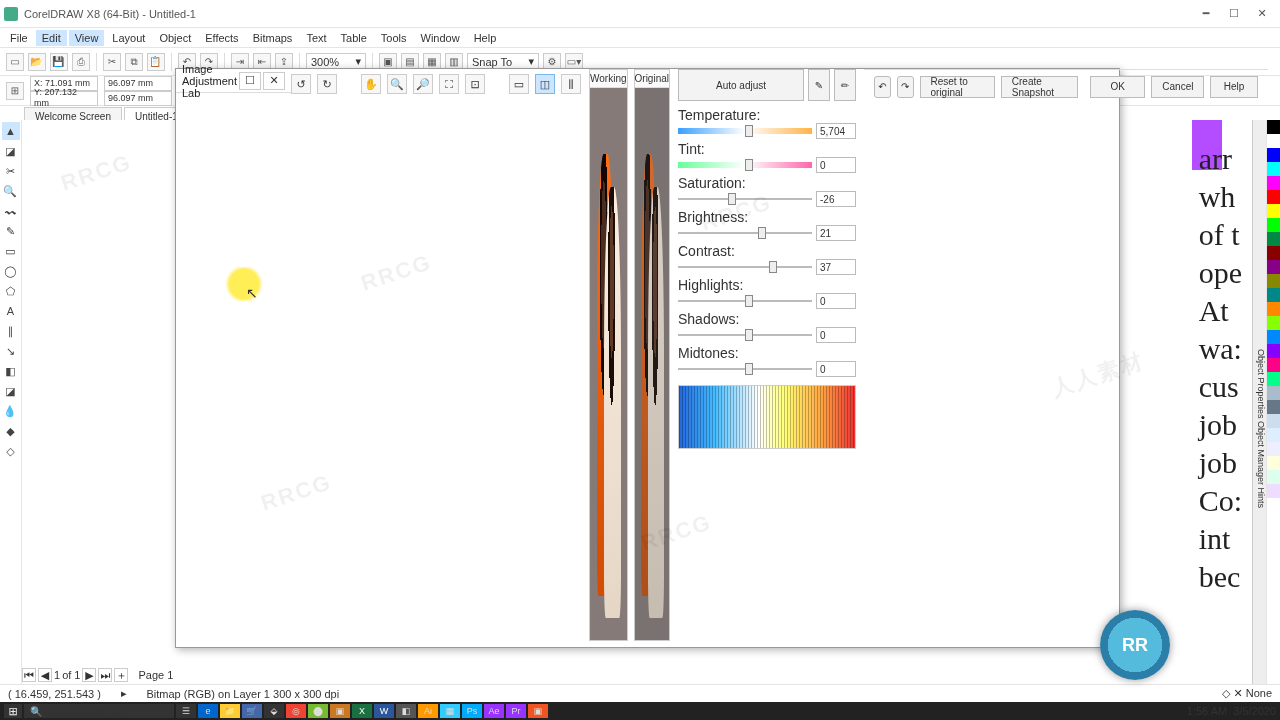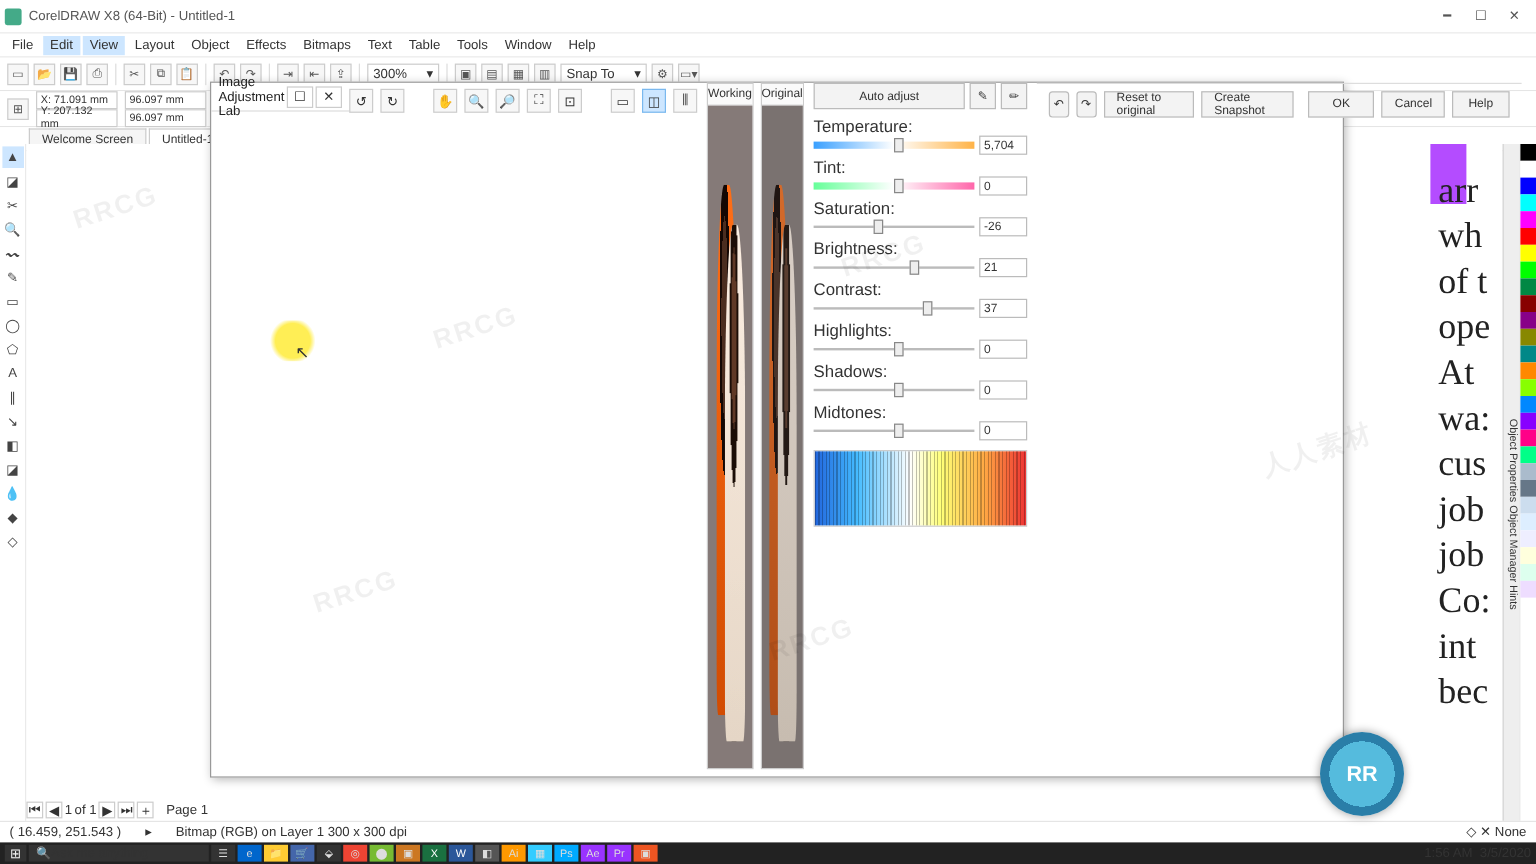--- a/index.html
+++ b/index.html
@@ -48,21 +48,21 @@
 .dlg-body{flex:1;display:flex;padding:0 8px 6px 8px;gap:8px}
 .previews{flex:1;display:flex;gap:6px}
 .preview{flex:1;border:1px solid #ccc;display:flex;flex-direction:column;position:relative;background:#fff}
 .ph{height:18px;border-bottom:1px solid #ddd;text-align:center;line-height:18px;font-size:10px;background:#fafafa}
 .img{flex:1;background:#7a7270;position:relative;overflow:hidden}
 .img .fig1{position:absolute;left:20%;top:12%;width:45%;height:80%;background:radial-gradient(ellipse at 40% 25%,#4a342a 0 18%,#1f1512 18% 28%,transparent 28%),linear-gradient(#d46a2a,#b04e18);border-radius:40% 40% 10% 10%}
 .img .fig2{position:absolute;left:38%;top:18%;width:48%;height:78%;background:radial-gradient(ellipse at 45% 22%,#5a3e30 0 16%,#241a15 16% 26%,transparent 26%),linear-gradient(#d9cfc6,#c7bcb0);border-radius:40% 40% 10% 10%}
 .img.warm{filter:saturate(1.1) brightness(1.08) contrast(1.15)}
 .sidepanel{width:178px;display:flex;flex-direction:column;gap:4px}
 .sp-top{display:flex;gap:4px}
-.sp-btn{flex:1;height:22px;border:1px solid #bbb;background:#f3f3f3;font-size:10px;display:flex;align-items:center;justify-content:center}
+.sp-btn{flex:1;height:32px;border:1px solid #bbb;background:#f3f3f3;font-size:10px;display:flex;align-items:center;justify-content:center}
 .ic{width:22px;flex:0 0 22px}
 .sliderrow{display:flex;flex-direction:column;margin-top:2px}
 .sliderrow label{font-size:14px;color:#333}
 .sliderrow .row2{display:flex;align-items:center;gap:4px}
 .track{flex:1;height:8px;position:relative}
 .track .bar{position:absolute;top:3px;left:0;right:0;height:2px;background:#bbb}
 .track.grad .bar{height:6px;top:1px;background:linear-gradient(to right,#3aa0ff,#fff,#ffb347)}
 .track.grad2 .bar{height:6px;top:1px;background:linear-gradient(to right,#6f9,#fff,#f6a)}
 .thumb{position:absolute;top:-2px;width:8px;height:12px;background:#eee;border:1px solid #888}
 .valbox{width:40px;height:16px;border:1px solid #bbb;font-size:10px;display:flex;align-items:center;padding:0 3px;background:#fff}

